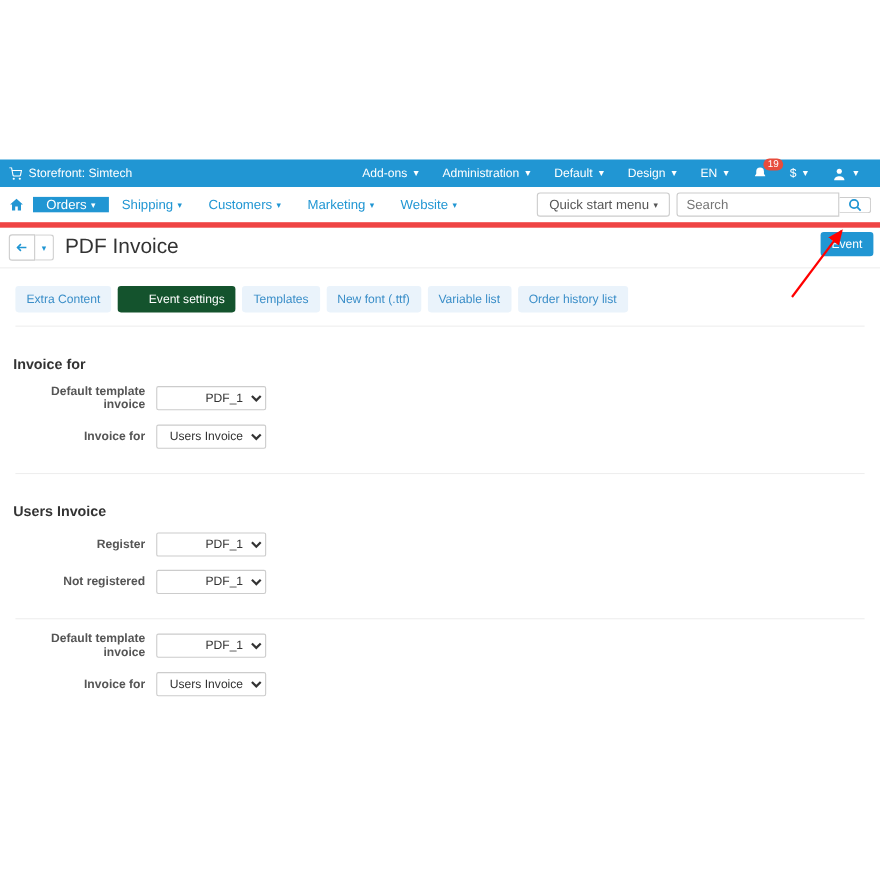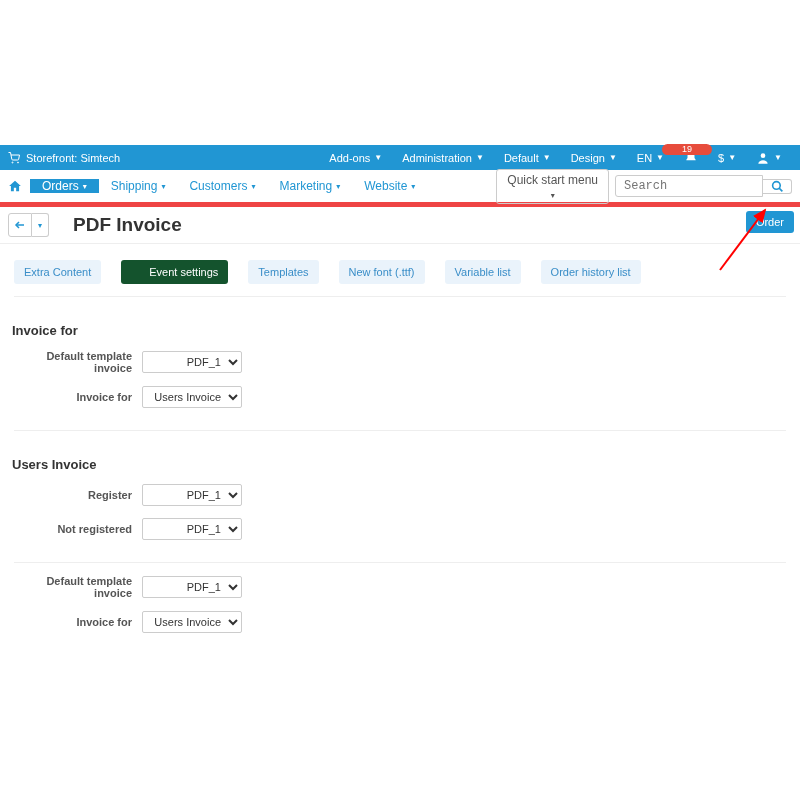--- a/index.html
+++ b/index.html
@@ -4,40 +4,40 @@
 <style>
   body { margin:0; font-family: -apple-system, "Helvetica Neue", Arial, sans-serif; font-size:12px; color:#333; background:#fff;}
   .wrap { width:800px; margin:0 auto; padding-top:145px; position:relative; }
   
   .topbar { background:#2196d3; color:#fff; height:25px; display:flex; align-items:center; padding:0 8px; font-size:11px; }
   .topbar .cart-ic { margin-right:6px; }
   .topbar .spacer { flex:1; }
   .topbar .titem { padding:0 10px; display:flex; align-items:center; gap:4px; cursor:pointer;}
   .caret { font-size:8px; }
   .bell { position:relative; }
-  .badge { position:absolute; top:-7px; right:-4px; background:#e74c3c; color:#fff; border-radius:8px; font-size:9px; padding:1px 20px; line-height:1;}
+  .badge { position:absolute; top:-7px; right:-4px; background:#e74c3c; color:#fff; border-radius:8px; font-size:9px; padding:1px 4px; line-height:1;}
   
   .navbar { height:32px; background:#fff; border-bottom:5px solid #ef4444; display:flex; align-items:center; font-size:12px;}
   .navbar .home { width:30px; display:flex; align-items:center; justify-content:center; color:#2196d3; }
   .navbar .nitem { padding:0 12px; display:flex; align-items:center; color:#2196d3; gap:4px; cursor:pointer; border-right:0; }
   .navbar .nitem.active { background:#2196d3; color:#fff; }
   .navbar .nspacer { flex:1; }
-  .quick { border:1px solid #ccc; border-radius:3px; margin:4px 6px; padding:3px 10px; color:#555; display:flex; align-items:center; gap:4px; cursor:pointer;flex-direction:column;}
-  .search { border:1px solid #ccc; border-radius:3px 0 0 3px; margin:4px 0 4px 0; padding:3px 8px; width:130px; font-size:12px;font-family:Liberation Mono, monospace; }
+  .quick { border:1px solid #ccc; border-radius:3px; margin:4px 6px; padding:3px 10px; color:#555; display:flex; align-items:center; gap:4px; cursor:pointer;}
+  .search { border:1px solid #ccc; border-radius:3px 0 0 3px; margin:4px 0 4px 0; padding:3px 8px; width:130px; font-size:12px; }
   .sbtn { border:1px solid #ccc; border-left:0; border-radius:0 3px 3px 0; margin:4px 8px 4px 0; width:28px; display:flex; align-items:center; justify-content:center; color:#2196d3; cursor:pointer;}
   
   .pagehead { display:flex; align-items:center; padding:6px 8px; position:relative; border-bottom:1px solid #eee;}
   .backbtn { border:1px solid #ccc; border-radius:3px 0 0 3px; width:22px; height:22px; display:flex; align-items:center; justify-content:center; color:#2196d3; cursor:pointer;}
   .backdd { border:1px solid #ccc; border-left:0; border-radius:0 3px 3px 0; width:16px; height:22px; display:flex; align-items:center; justify-content:center; color:#2196d3; cursor:pointer; font-size:8px;}
-  .ptitle { font-size:19px; color:#333; margin-left:24px; font-weight:700;}
+  .ptitle { font-size:19px; color:#333; margin-left:10px; font-weight:400;}
   .savebtn { position:absolute; right:6px; top:4px; background:#2196d3; color:#fff; border:none; border-radius:3px; padding:5px 10px; font-size:11px; cursor:pointer;}
   
   .arrow-svg { position:absolute; right:20px; top:200px; pointer-events:none;}
   
-  .tabs { padding:16px 14px 6px; display:flex; gap:20px; }
+  .tabs { padding:16px 14px 6px; display:flex; gap:6px; }
   .tab { background:#eaf3fb; color:#3a8ec8; padding:6px 10px; border-radius:3px; font-size:11px; cursor:pointer;}
   .tab.active { background:#14532d; color:#fff;padding-left:28px; }
   .hr { border:none; border-top:1px solid #eee; margin:6px 14px; }
   
   .section { padding:6px 12px 4px; }
   .section h4 { font-size:13px; font-weight:600; margin:14px 0 12px; color:#333;}
   .row { display:flex; align-items:center; margin-bottom:12px; }
   .lbl { width:120px; text-align:right; padding-right:10px; color:#555; font-size:11px;font-weight:bold;}
   select { width:100px; border:1px solid #ccc; border-radius:2px; font-size:11px; padding:3px 4px; color:#333; background:#fff;text-align:right;}
   svg{display:block}
@@ -137,21 +137,21 @@
 
 <div class="pagehead">
   <div class="backbtn">
     <svg width="12" height="12" viewBox="0 0 24 24" fill="none" stroke="#2196d3" stroke-width="3">
           <line x1="20" y1="12" x2="4" y2="12"></line>
           <polyline points="10 6 4 12 10 18"></polyline>
         </svg>
   </div>
   <div class="backdd">▾</div>
   <div class="ptitle">PDF Invoice</div>
-  <button class="savebtn">Order</button>
+  <button class="savebtn">Event</button>
 </div>
 
 <svg class="arrow-svg" width="70" height="80">
   <defs>
         <marker id="ah" markerWidth="8" markerHeight="8" refX="6" refY="3" orient="auto">
           <path d="M0,0 L7,3 L0,6 z" fill="#ff0000"></path>
         </marker>
       </defs>
   <line x1="10" y1="70" x2="55" y2="10" stroke="#ff0000" stroke-width="2" marker-end="url(#ah)"></line>
 </svg>

